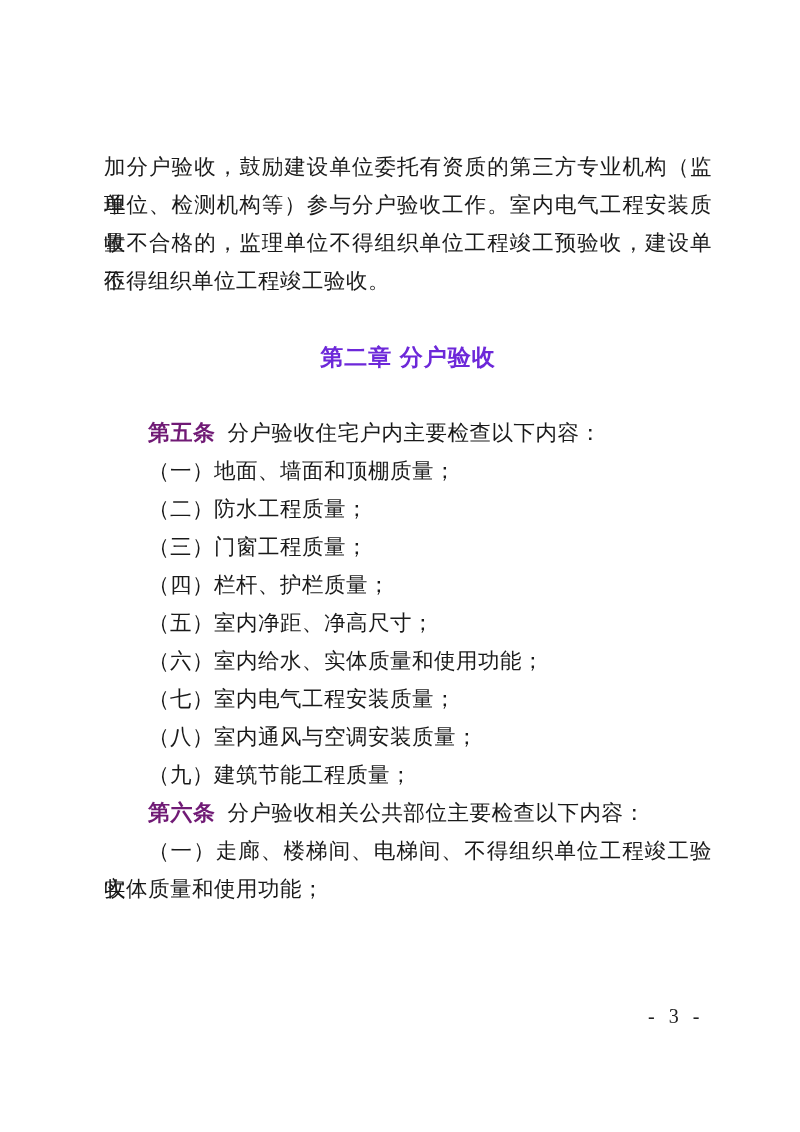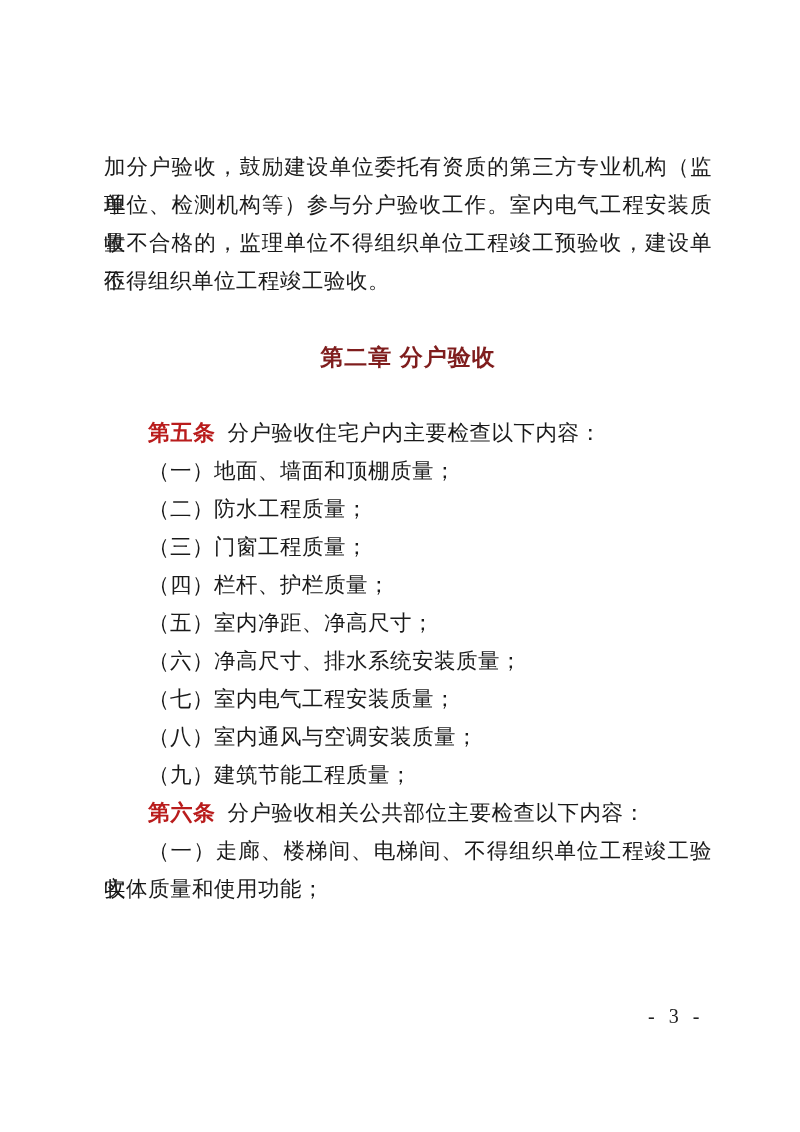--- a/index.html
+++ b/index.html
@@ -42,27 +42,27 @@
     height: 38px;
   }
   .chapter-heading {
     height: 38px;
     line-height: 38px;
     text-align: center;
     font-weight: 700;
     font-size: 23px;
     letter-spacing: 1px;
     font-family: "Liberation Sans", "DejaVu Sans", sans-serif;
-    color: #7f1d1d;
+    color: #6d28d9;
   }
   .article-label {
     font-weight: 700;
     font-size: 22px;
     font-family: "Liberation Sans", "DejaVu Sans", sans-serif;
-    color: #b91c1c;
+    color: #701a75;
     margin-right: 12px;
   }
   .footer {
     position: absolute;
     left: 648px;
     top: 1003px;
     font-size: 20px;
     line-height: 26px;
     color: #222222;
     word-spacing: 7px;
@@ -93,21 +93,21 @@
     <div class="line indent">
       <span class="article-label">第五条</span><span>分户验收住宅户内主要检查以下内容：</span>
     </div>
 
     <div>
       <div class="line indent">（一）地面、墙面和顶棚质量；</div>
       <div class="line indent">（二）防水工程质量；</div>
       <div class="line indent">（三）门窗工程质量；</div>
       <div class="line indent">（四）栏杆、护栏质量；</div>
       <div class="line indent">（五）室内净距、净高尺寸；</div>
-      <div class="line indent">（六）净高尺寸、排水系统安装质量；</div>
+      <div class="line indent">（六）室内给水、实体质量和使用功能；</div>
       <div class="line indent">（七）室内电气工程安装质量；</div>
       <div class="line indent">（八）室内通风与空调安装质量；</div>
       <div class="line indent">（九）建筑节能工程质量；</div>
     </div>
 
     <div class="line indent">
       <span class="article-label">第六条</span><span>分户验收相关公共部位主要检查以下内容：</span>
     </div>
 
     <div>

